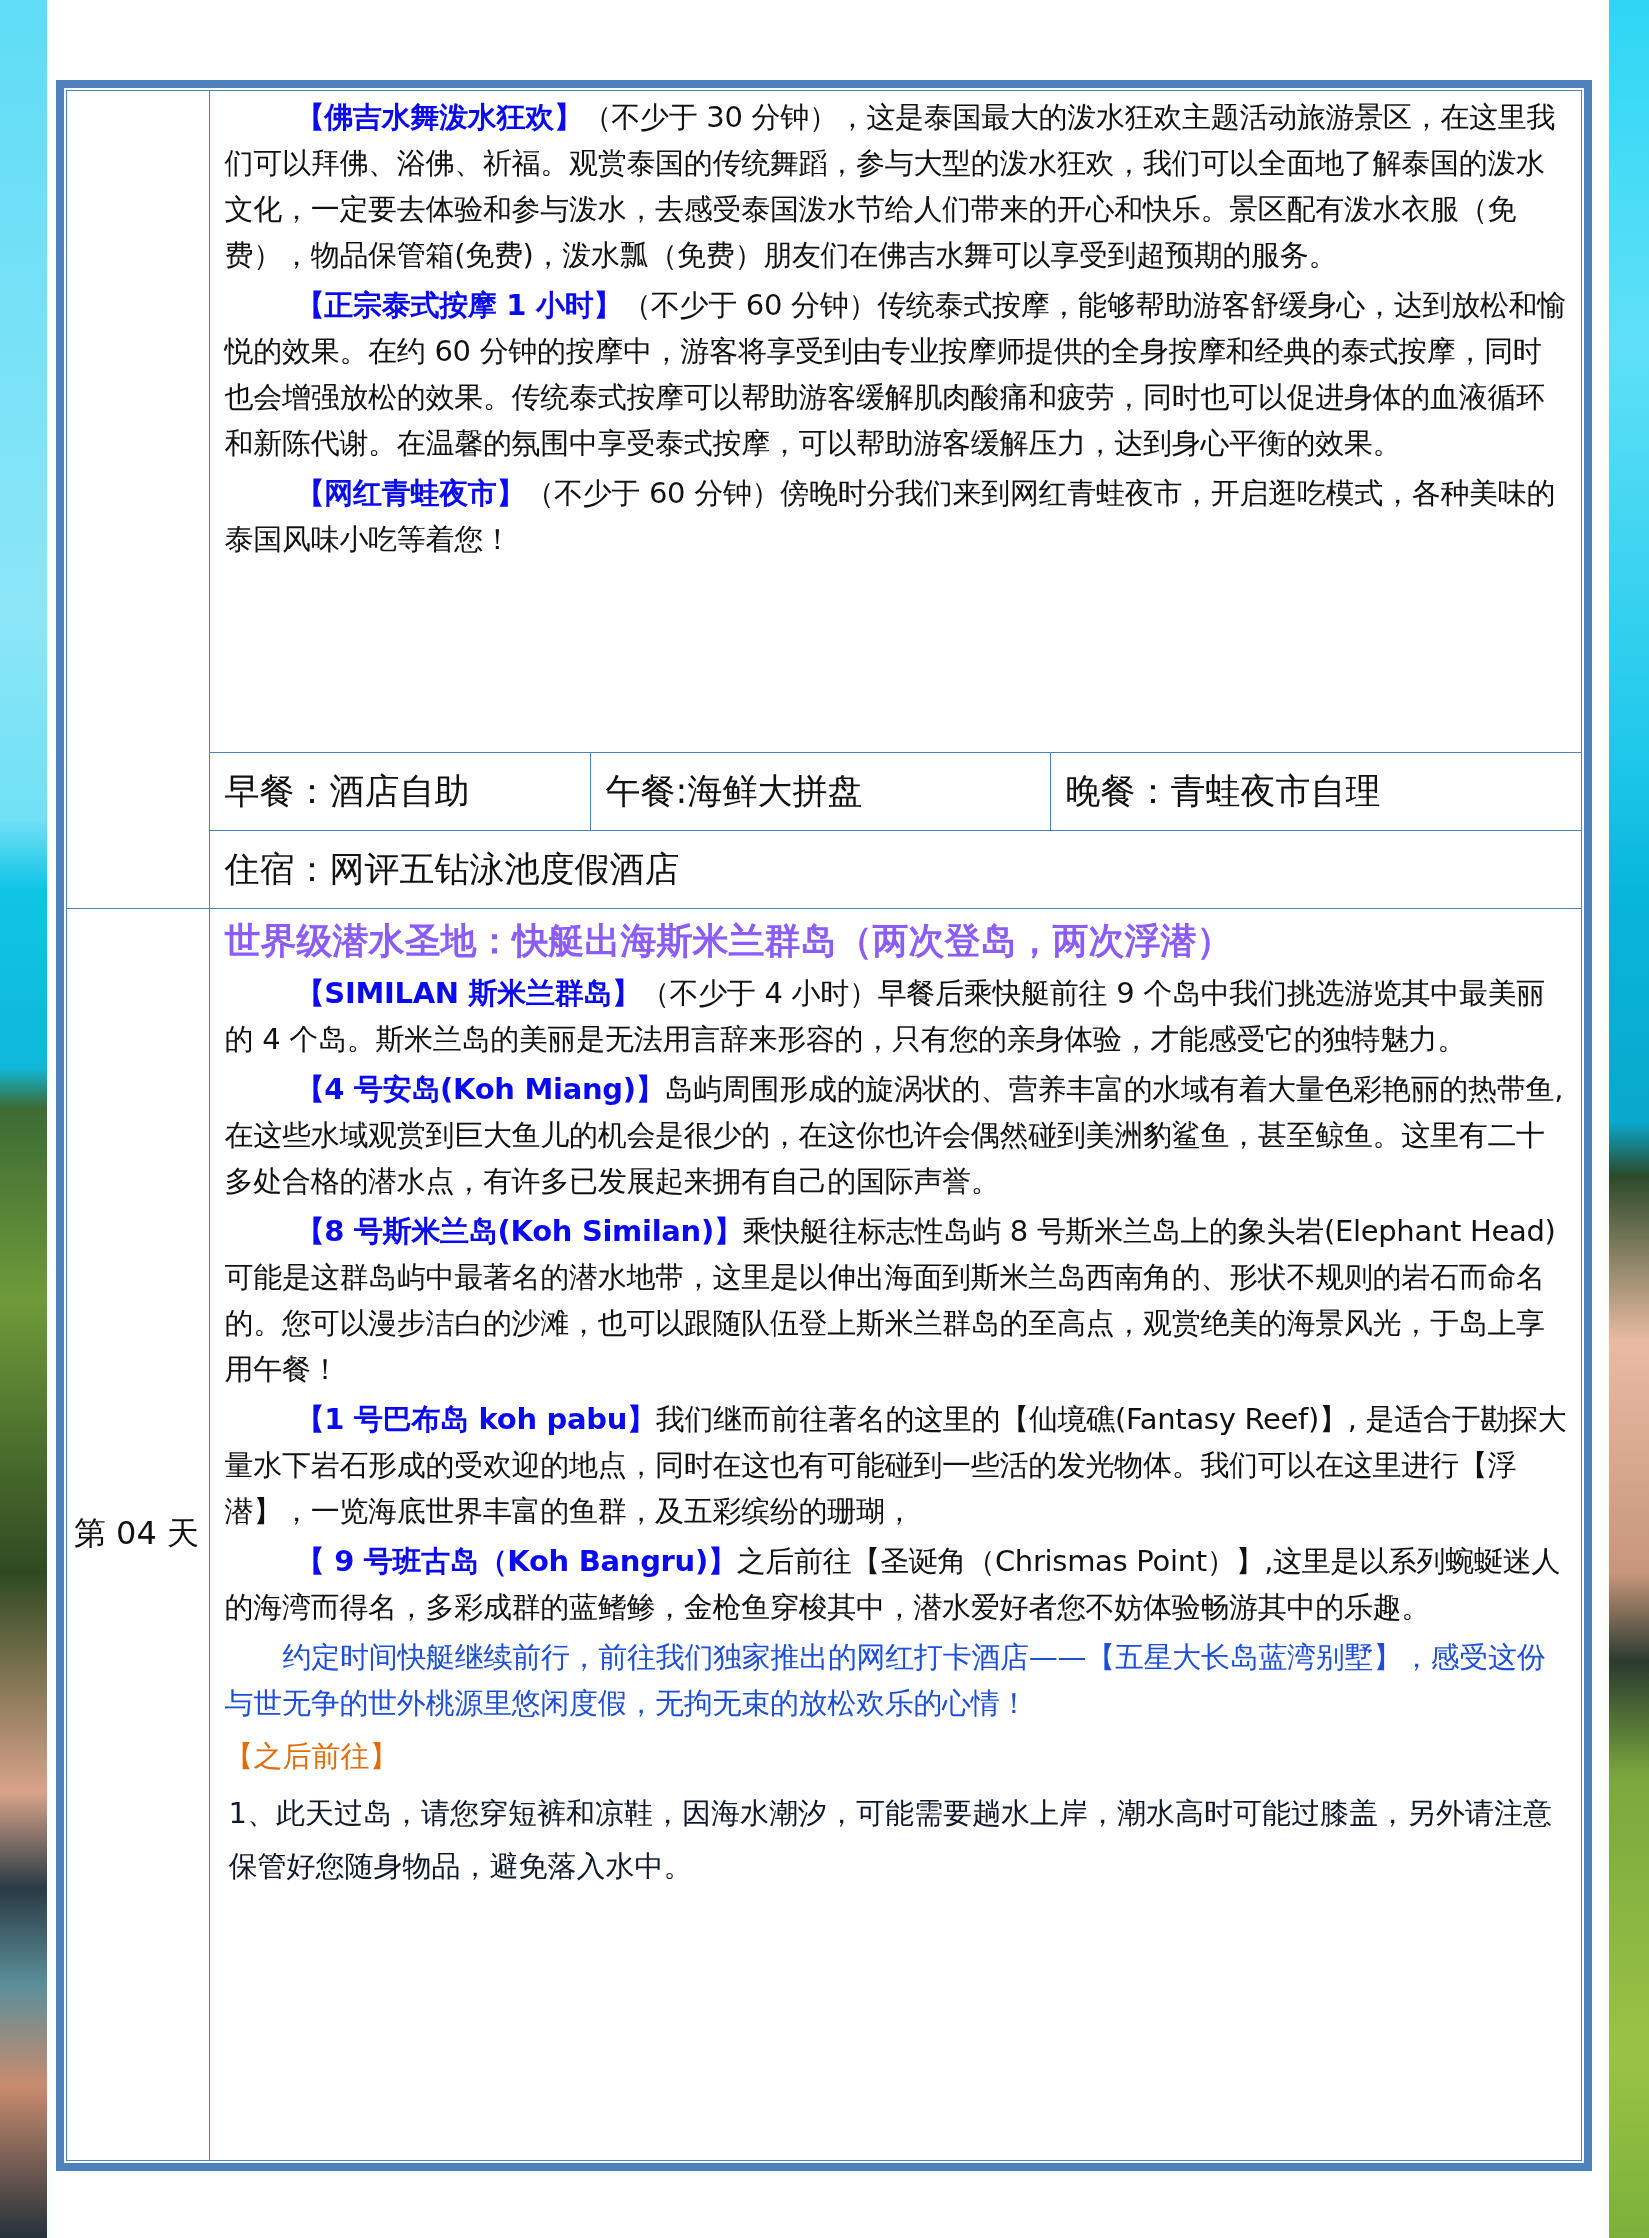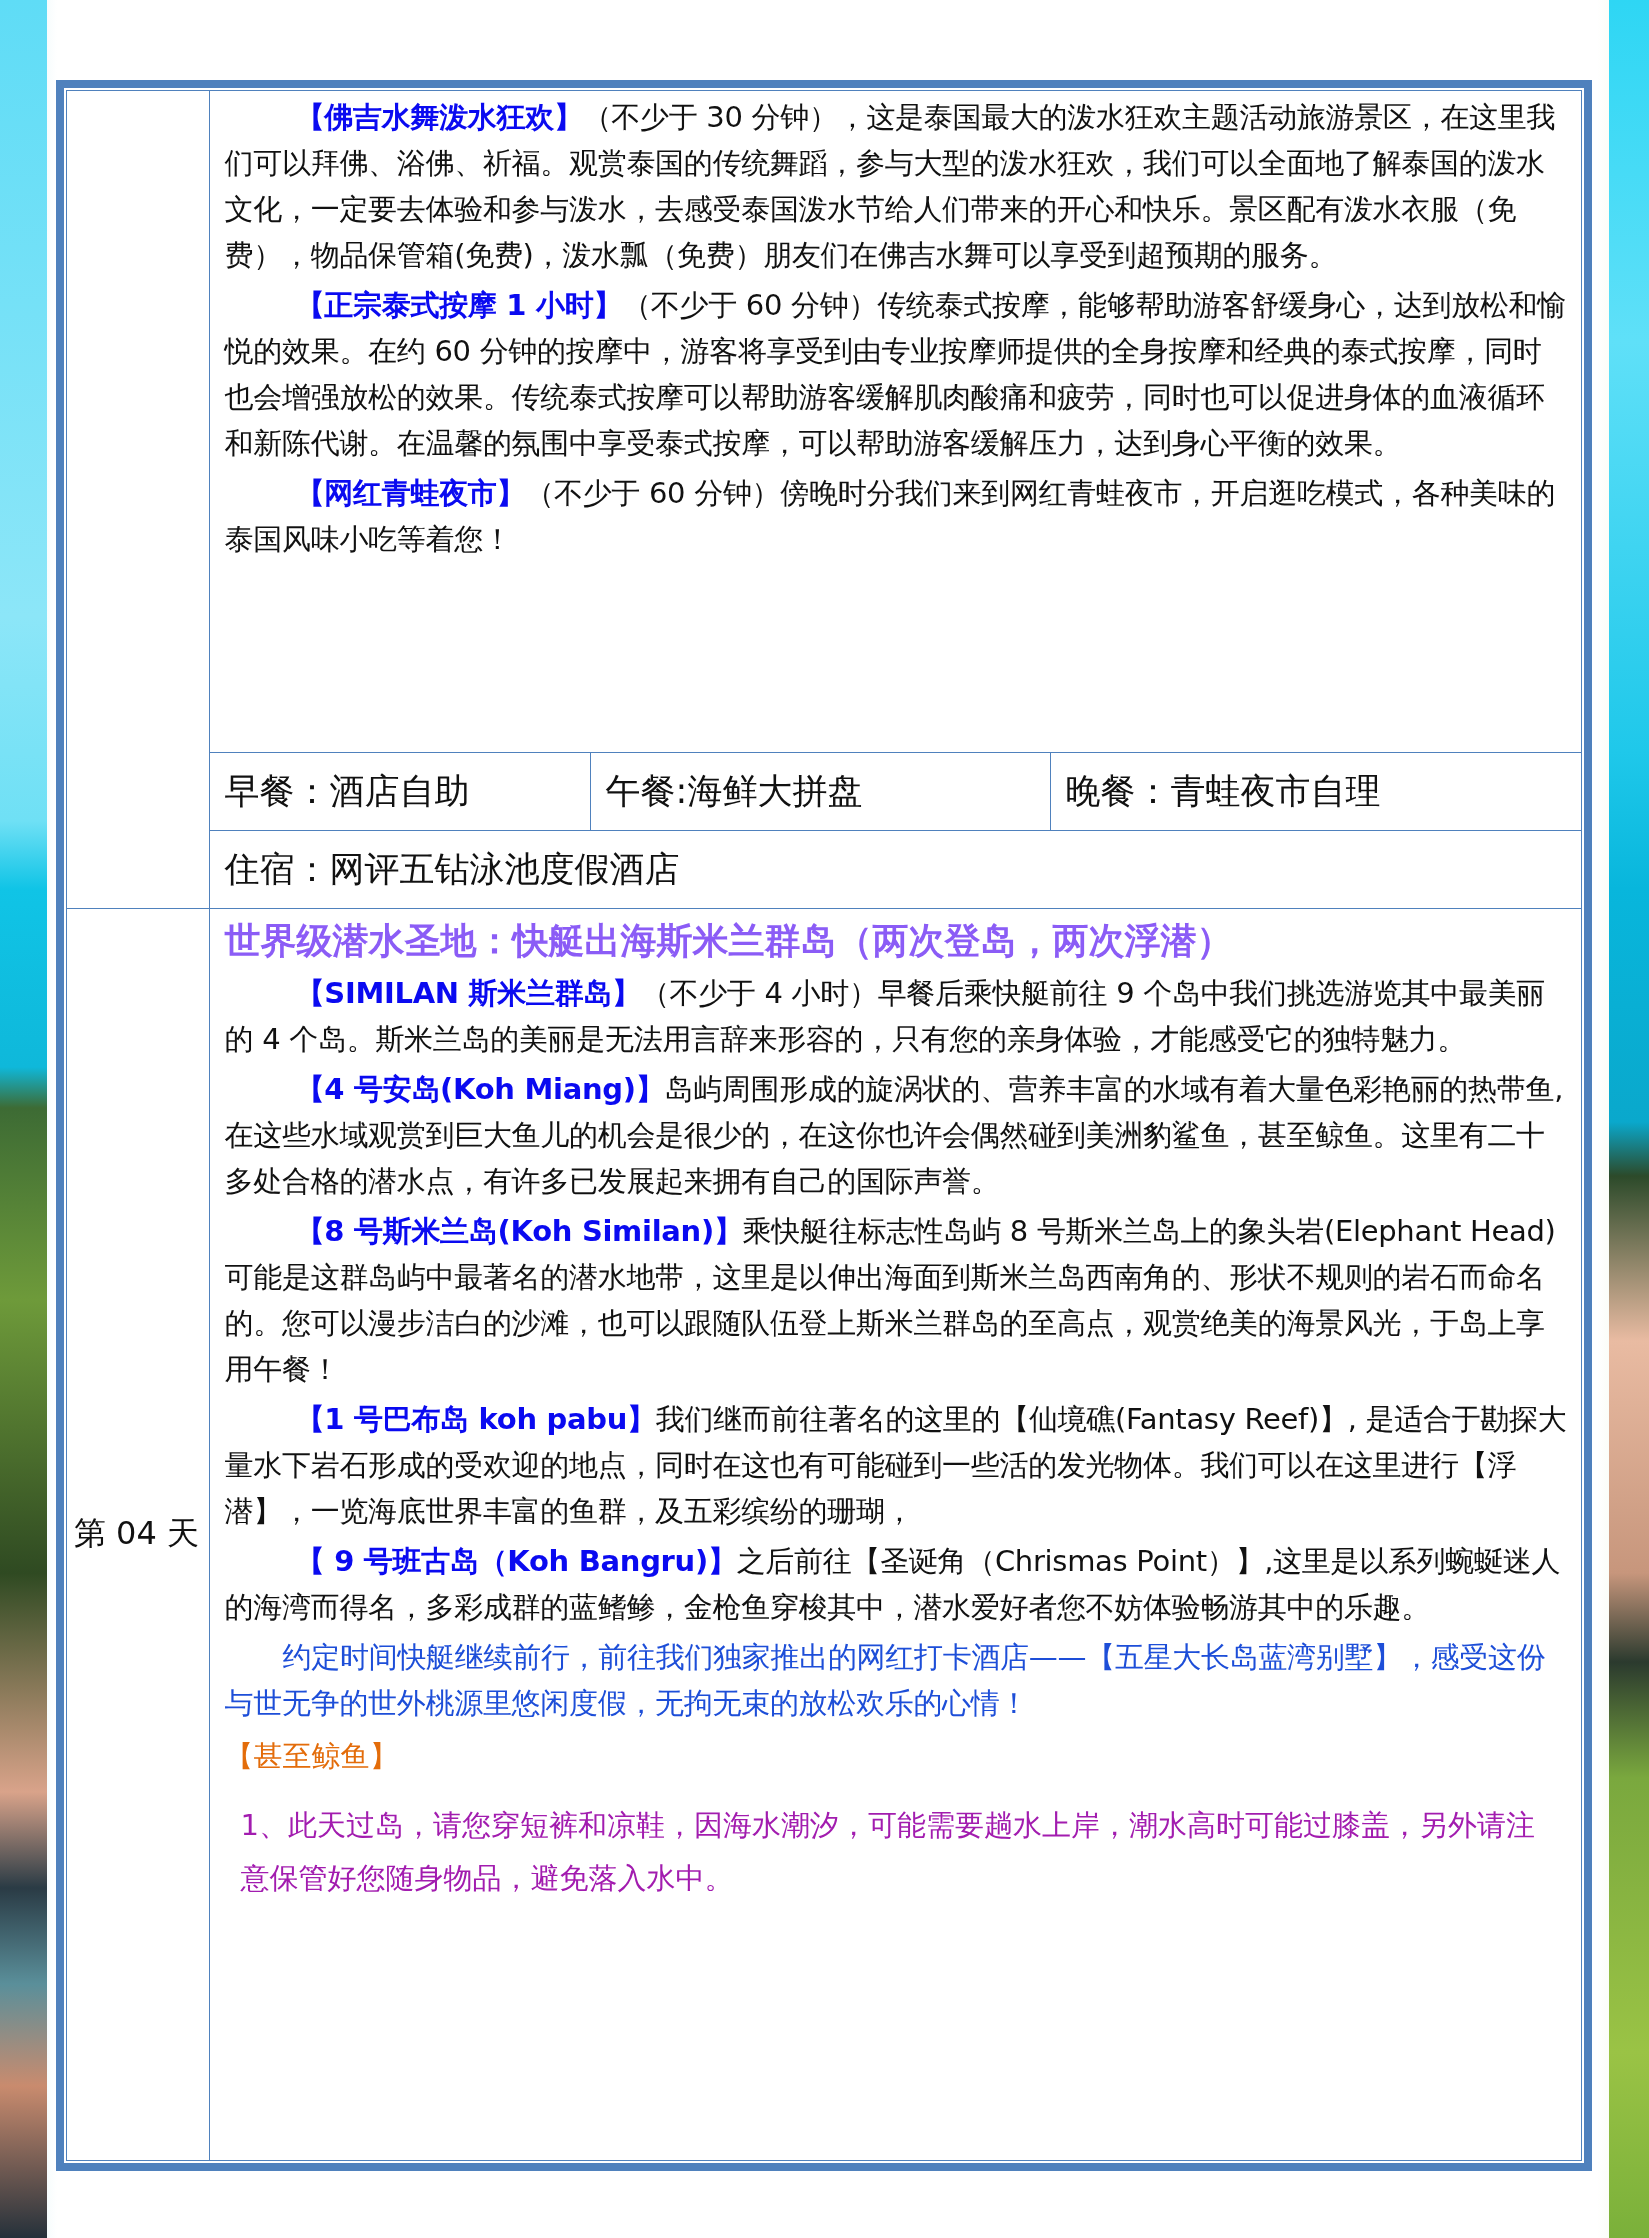--- a/index.html
+++ b/index.html
@@ -41,21 +41,21 @@
   table.itin tr:last-child td { border-bottom:none; }
 
   .daycell { width:142px; vertical-align:middle !important; }
   .day-label { font-size:32px; color:#111; padding-left:6.8px; display:block; }
   .content { padding:8.2px 13.7px 0 15px; }
   .para { font-size:29px; line-height:46px; color:#111; margin:0 0 4.1px 0; text-indent:2.45em; letter-spacing:-0.3px; }
   .hl { color:#0a0af0; font-weight:bold; }
   .day-title { font-size:36px; line-height:53px; color:#8b5cf6; font-weight:bold; margin:0 0 2.7px 0; }
   .blue-para { color:#1d4ed8; }
   .tip-title { color:#e36c0a; font-size:29px; line-height:53px; margin:0; }
-  .tip-text { color:#a21caf; font-size:29px; line-height:53px; margin:16px; }
+  .tip-text { color:#0f172a; font-size:29px; line-height:53px; margin:4px; }
   .meal { font-size:35px; color:#111; padding:0 0 0 15px !important; vertical-align:middle !important; white-space:nowrap; }
 </style>
 </head>
 <body>
 
 <div class="bg-left"></div>
 <div class="bg-right"></div>
 <div class="page-edge-l"></div>
 <div class="page-edge-r"></div>
 
@@ -97,21 +97,21 @@
         </td>
         <td colspan="3">
           <div class="content" style="padding-top:5.5px">
             <p class="day-title">世界级潜水圣地：快艇出海斯米兰群岛（两次登岛，两次浮潜）</p>
             <p class="para"><span class="hl">【SIMILAN 斯米兰群岛】</span><span>（不少于 4 小时）早餐后乘快艇前往 9 个岛中我们挑选游览其中最美丽的 4 个岛。斯米兰岛的美丽是无法用言辞来形容的，只有您的亲身体验，才能感受它的独特魅力。</span></p>
             <p class="para"><span class="hl">【4 号安岛(Koh Miang)】</span><span>岛屿周围形成的旋涡状的、营养丰富的水域有着大量色彩艳丽的热带鱼, 在这些水域观赏到巨大鱼儿的机会是很少的，在这你也许会偶然碰到美洲豹鲨鱼，甚至鲸鱼。这里有二十多处合格的潜水点，有许多已发展起来拥有自己的国际声誉。</span></p>
             <p class="para"><span class="hl">【8 号斯米兰岛(Koh Similan)】</span><span>乘快艇往标志性岛屿 8 号斯米兰岛上的象头岩(Elephant Head)可能是这群岛屿中最著名的潜水地带，这里是以伸出海面到斯米兰岛西南角的、形状不规则的岩石而命名的。您可以漫步洁白的沙滩，也可以跟随队伍登上斯米兰群岛的至高点，观赏绝美的海景风光，于岛上享用午餐！</span></p>
             <p class="para"><span class="hl">【1 号巴布岛 koh pabu】</span><span>我们继而前往著名的这里的【仙境礁(Fantasy Reef)】, 是适合于勘探大量水下岩石形成的受欢迎的地点，同时在这也有可能碰到一些活的发光物体。我们可以在这里进行【浮潜】，一览海底世界丰富的鱼群，及五彩缤纷的珊瑚，</span></p>
             <p class="para"><span class="hl">【 9 号班古岛（Koh Bangru)】</span><span>之后前往【圣诞角（Chrismas Point）】,这里是以系列蜿蜒迷人的海湾而得名，多彩成群的蓝鳍鲹，金枪鱼穿梭其中，潜水爱好者您不妨体验畅游其中的乐趣。</span></p>
             <p class="para blue-para" style="text-indent:2em">约定时间快艇继续前行，前往我们独家推出的网红打卡酒店——【五星大长岛蓝湾别墅】，感受这份与世无争的世外桃源里悠闲度假，无拘无束的放松欢乐的心情！</p>
-            <p class="tip-title">【甚至鲸鱼】</p>
+            <p class="tip-title">【之后前往】</p>
             <p class="tip-text">1、此天过岛，请您穿短裤和凉鞋，因海水潮汐，可能需要趟水上岸，潮水高时可能过膝盖，另外请注意保管好您随身物品，避免落入水中。</p>
           </div>
         </td>
       </tr>
     </tbody>
       </table>
   </div>
 </div>
 
 

